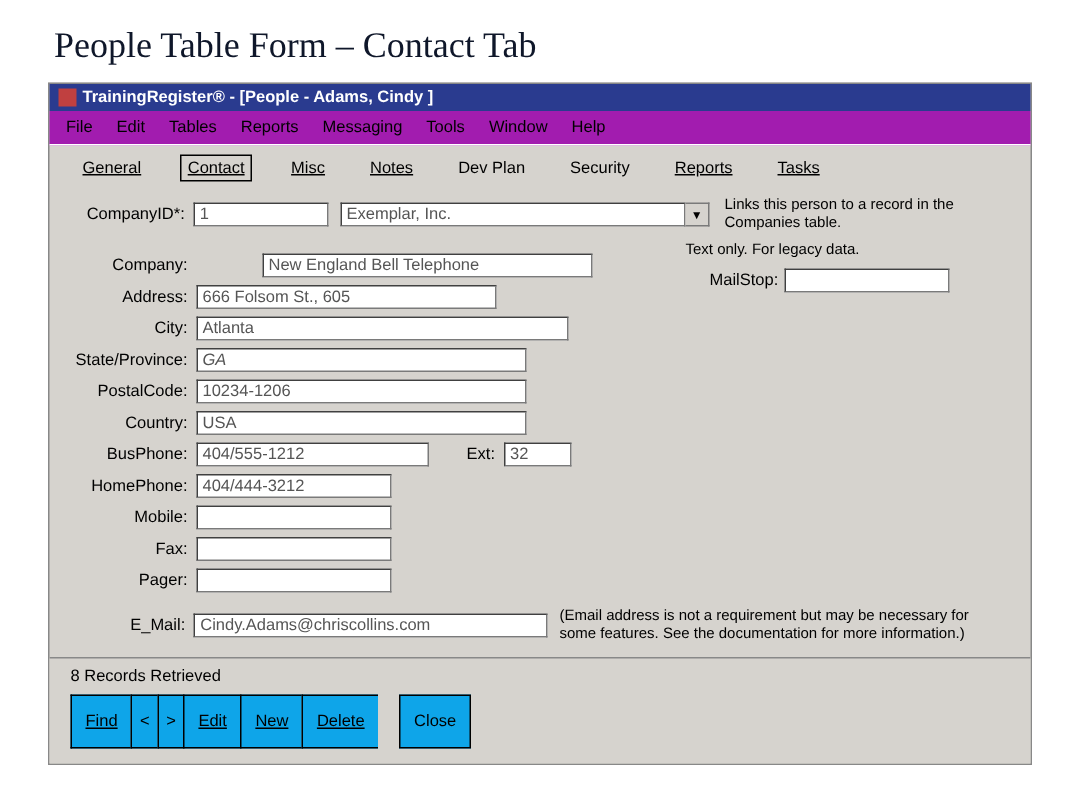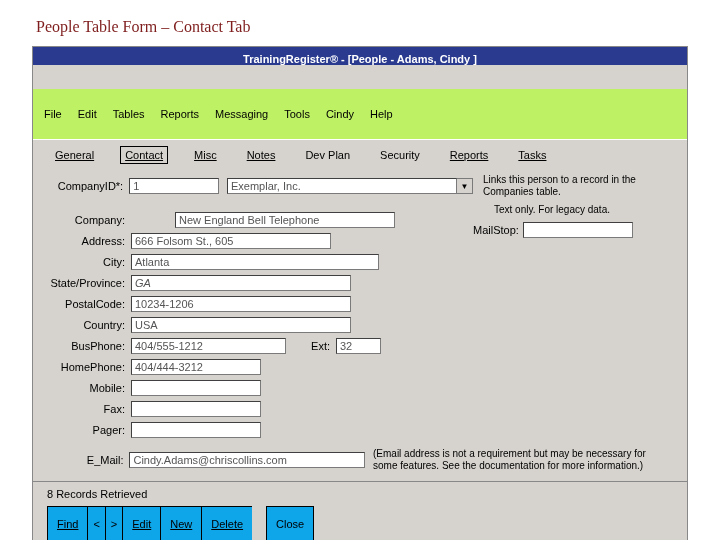--- a/index.html
+++ b/index.html
@@ -6,54 +6,52 @@
   body {
     margin: 0;
     padding: 0;
     font-family: "Tahoma", "Arial", sans-serif;
     font-size: 11px;
     background: #fff;
     width: 720px;
   }
   .doc-heading {
     font-family: "Times New Roman", serif;
-    font-size: 16px;
+    font-size: 24px;
     margin: 18px 0 10px 36px;
-    color: #7f1d1d;
+    color: #0f172a;
   }
   .app-window {
     margin: 0 0 0 32px;
     width: 656px;
     border: 1px solid #888;
     background: #d6d3ce;
   }
   .titlebar {
     background: linear-gradient(#2a3b8f, #2a3b8f);
     color: #fff;
     padding: 2px 6px;
     font-weight: bold;
     font-size: 11px;
     display: flex;
     align-items: center;
     gap: 4px;
     height: 18px;
-    flex-direction: column;
   }
   .title-icon {
     width: 12px; height: 12px;
     background: #c04040;
     display: inline-block;
   }
   .menubar {
-    background: #bef264;
+    background: #a21caf;
     border-bottom: 1px solid #fff;
-    padding: 18px 4px;
+    padding: 4px 4px;
     display: flex;
     gap: 2px;
-    margin-top: 24px;
   }
   .menubar span {
     padding: 1px 7px;
     color: #000;
     cursor: default;
   }
   .tabbar {
     display: flex;
     gap: 22px;
     padding: 6px 18px 0 18px;
@@ -117,21 +115,21 @@
   }
   .side-note {
     font-size: 10px;
     color: #000;
     margin-left: 10px;
     max-width: 190px;
     line-height: 1.2;
   }
   .legacy-line {
     position: absolute;
-    left: 461px;
+    left: 424px;
     top: 40px;
     font-size: 10px;
     color: #000;
   }
   .mailstop-row {
     position: absolute;
     left: 440px;
     top: 58px;
     display: flex;
     align-items: center;
@@ -188,21 +186,21 @@
     <span>TrainingRegister® - [People - Adams, Cindy ]</span>
   </div>
 
   <div class="menubar">
     <span>File</span>
     <span>Edit</span>
     <span>Tables</span>
     <span>Reports</span>
     <span>Messaging</span>
     <span>Tools</span>
-    <span>Cindy</span>
+    <span>Window</span>
     <span>Help</span>
   </div>
 
   <div class="tabbar">
     <span class="tab"><span class="ul">General</span></span>
     <span class="tab active"><span class="ul">Contact</span></span>
     <span class="tab"><span class="ul">Misc</span></span>
     <span class="tab"><span class="ul">Notes</span></span>
     <span class="tab"><span>Dev Plan</span></span>
     <span class="tab"><span>Security</span></span>

